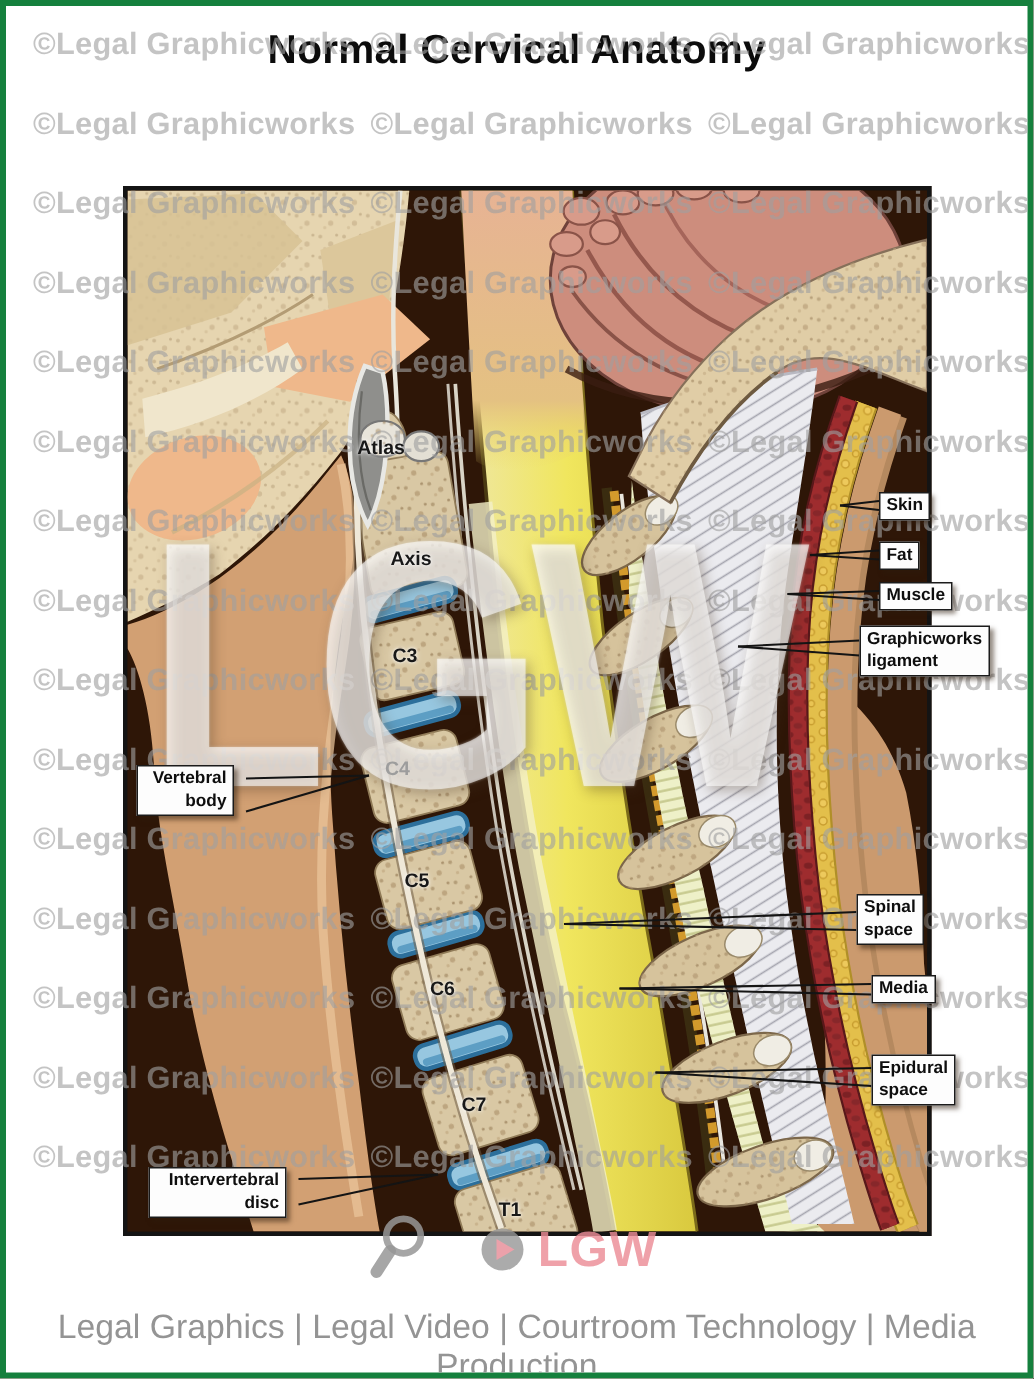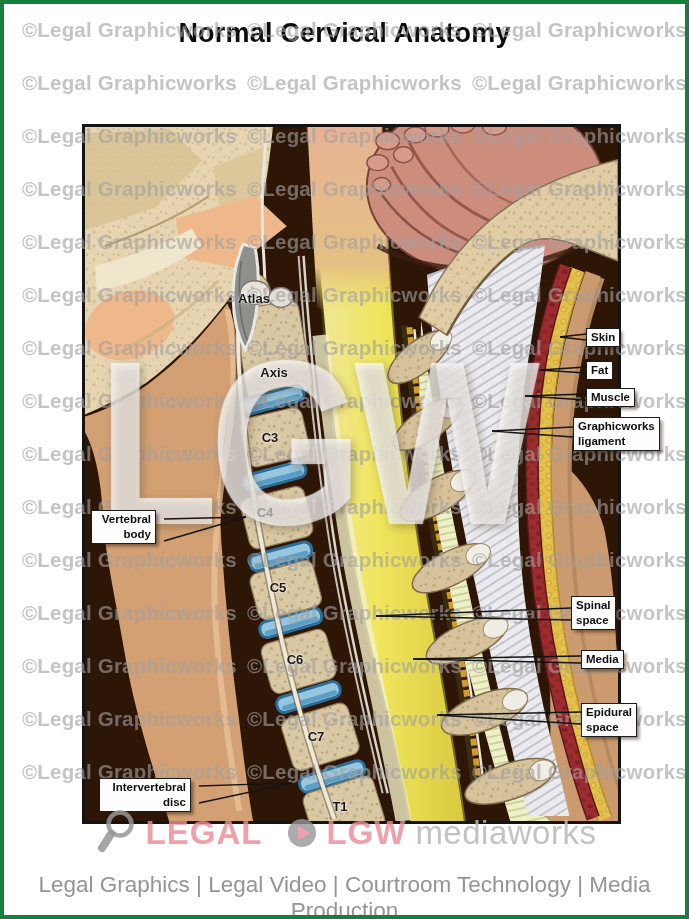--- a/index.html
+++ b/index.html
@@ -389,28 +389,26 @@
         <div>space</div>
       </div>
     </div>
 
   <div id="brand-row">
     <svg width="44" height="48" viewBox="0 0 44 48">
       <circle cx="27" cy="15" r="11.5" fill="none" stroke="rgba(150,150,150,.85)" stroke-width="4.5"></circle>
       <line x1="18" y1="25" x2="9" y2="39" stroke="rgba(150,150,150,.85)" stroke-width="8" stroke-linecap="round"></line>
     </svg>
     <span class="brand-sp"></span>
-    <span class="brand-pink">LEGAL</span>
     <span class="brand-sp"></span>
     <span class="brand-sp-lg"></span>
     <svg width="30" height="30" viewBox="0 0 30 30">
       <circle cx="15" cy="15" r="14" fill="rgba(150,150,150,.8)"></circle>
       <path d="M11,8 L23,15 L11,22 Z" fill="rgba(238,160,170,.95)"></path>
     </svg>
     <span class="brand-sp"></span>
     <span class="brand-pink">LGW</span>
     <span class="brand-sp"></span>
-    <span class="brand-gray">mediaworks</span>
   </div>
 
   <div id="tagline">Legal Graphics | Legal Video | Courtroom Technology | Media Production</div>
 
 </div>
 
 </body></html>

